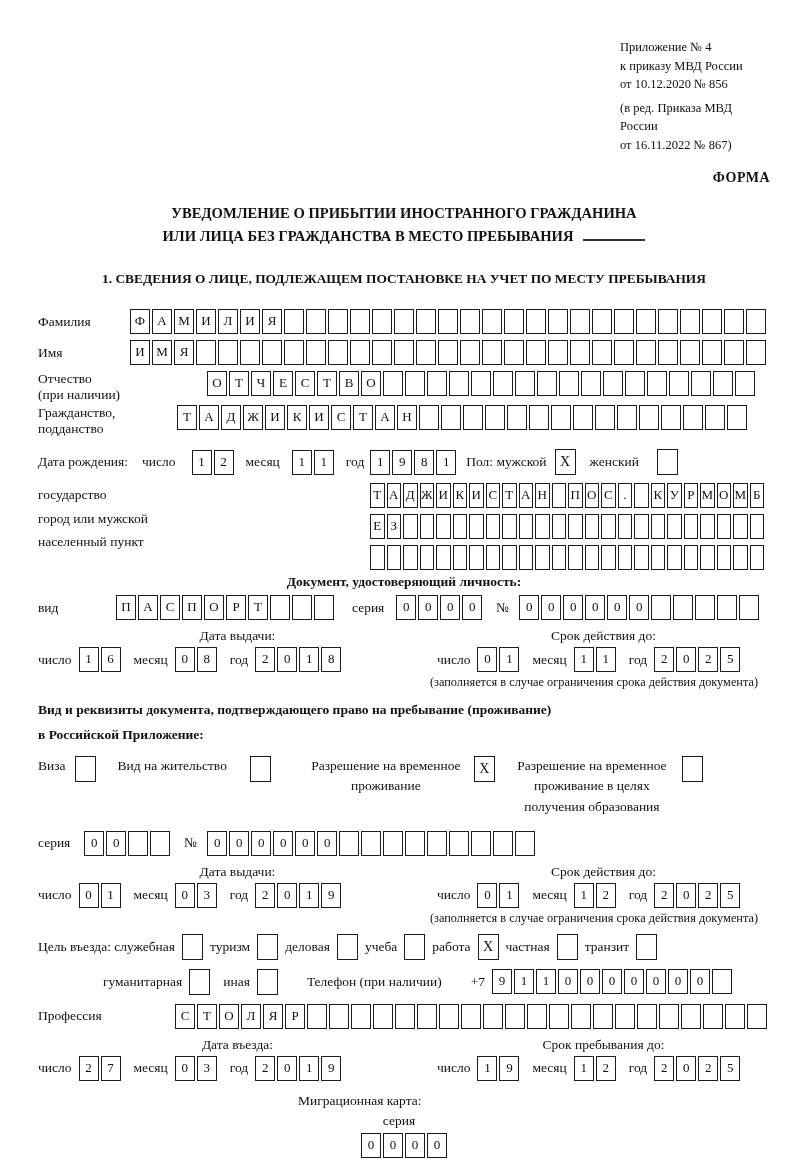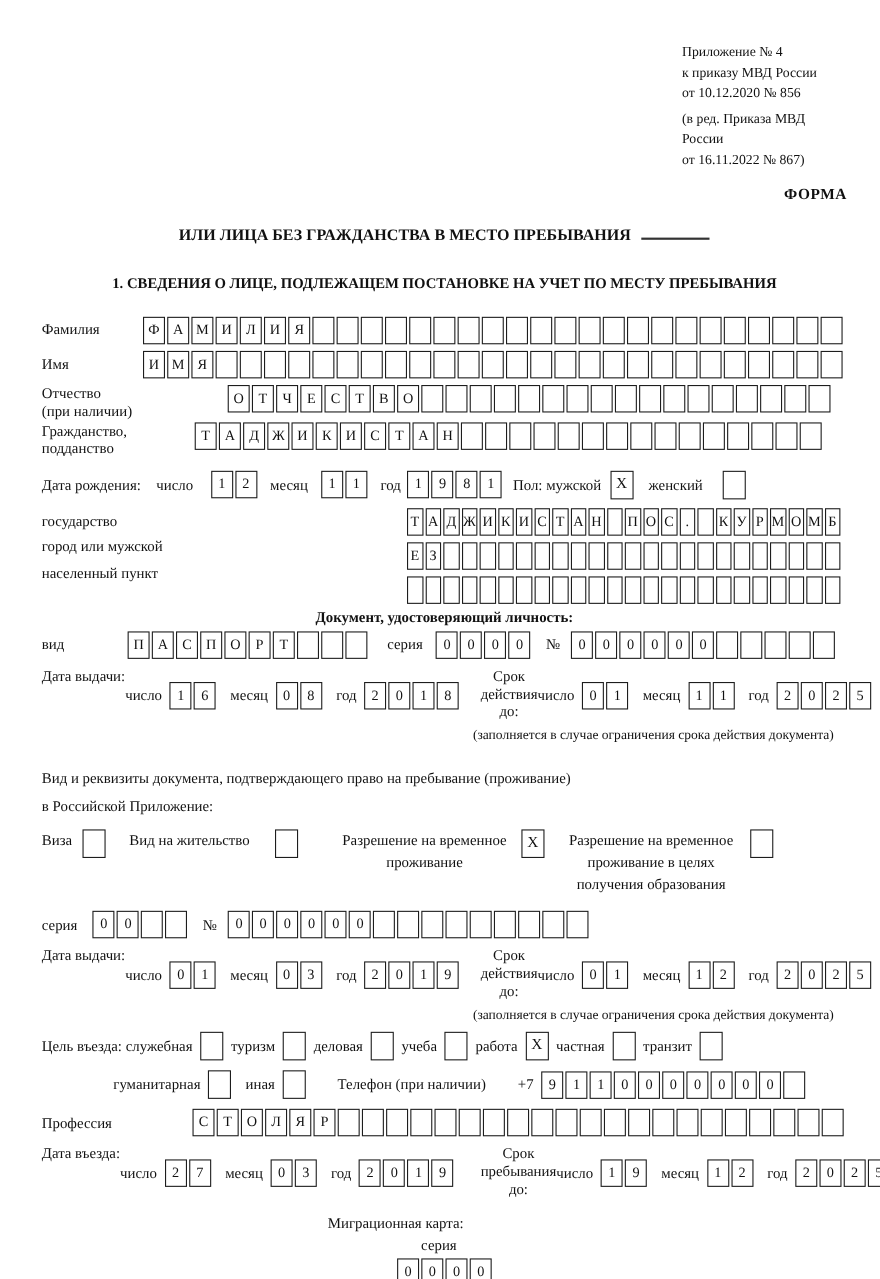--- a/index.html
+++ b/index.html
@@ -35,21 +35,21 @@
     font-size:14px;vertical-align:middle;flex:0 0 auto;
   }
   
   .frow{display:flex;align-items:center;margin-top:6px;}
   .frow.top{align-items:flex-start;}
   .lbl{flex:0 0 auto;}
   .w92{width:92px;}  .w169{width:169px;} .w139{width:139px;} .w137{width:137px;}
   .ml{margin-left:8px;margin-right:8px;}
   
   .dates{display:flex;margin-top:8px;}
-  .dates-col{display:flex;flex-direction:row;}
+  .dates-col{display:flex;flex-direction:column;}
   .dates-col.left{width:54.5%;}
   .dates-col.right{width:45.5%;}
   .dt-title{text-align:center;margin-bottom:3px;}
   .date-line{display:flex;align-items:center;gap:3px;}
   .date-line .t{margin-right:4px;}
   .date-line .grp{display:flex;gap:2px;margin-right:10px;}
   .note-right{text-align:right;font-size:12.3px;margin-top:3px;padding-right:12px;}
   
   .opts{display:flex;align-items:flex-start;margin-top:8px;}
   .opt{display:flex;align-items:flex-start;gap:9px;}
@@ -72,20 +72,21 @@
     <div>Приложение № 4</div>
     <div>к приказу МВД России</div>
     <div>от 10.12.2020 № 856</div>
     <div class="gap">(в ред. Приказа МВД России</div>
     <div>от 16.11.2022 № 867)</div>
   </div>
 
   <div class="forma">ФОРМА</div>
 
   <div class="title">
+    <div>УВЕДОМЛЕНИЕ О ПРИБЫТИИ ИНОСТРАННОГО ГРАЖДАНИНА</div>
     <div>
       <span>ИЛИ ЛИЦА БЕЗ ГРАЖДАНСТВА В МЕСТО ПРЕБЫВАНИЯ</span><span class="uline"></span>
     </div>
   </div>
 
   <div class="sec-heading">1. СВЕДЕНИЯ О ЛИЦЕ, ПОДЛЕЖАЩЕМ ПОСТАНОВКЕ НА УЧЕТ ПО МЕСТУ ПРЕБЫВАНИЯ</div>
 
   <div class="frow" style="margin-top:22px;">
     <span class="lbl w92">Фамилия</span>
     <span class="cells">
@@ -418,21 +419,21 @@
             <span class="cell">2</span>
             <span class="cell">0</span>
             <span class="cell">2</span>
             <span class="cell">5</span>
           </span>
       </div>
     </div>
   </div>
   <div class="note-right">(заполняется в случае ограничения срока действия документа)</div>
 
-  <div style="margin-top:20px;line-height:1.85;">
+  <div style="margin-top:8px;line-height:1.85;font-weight:bold;">
     <div>Вид и реквизиты документа, подтверждающего право на пребывание (проживание)</div>
     <div>в Российской Приложение:</div>
   </div>
 
   <div class="opts" style="gap:0;">
     <div class="opt">
       <span class="ol">Виза</span>
       <span class="checkbox"></span>
     </div>
     <div class="opt" style="margin-left:22px;">

